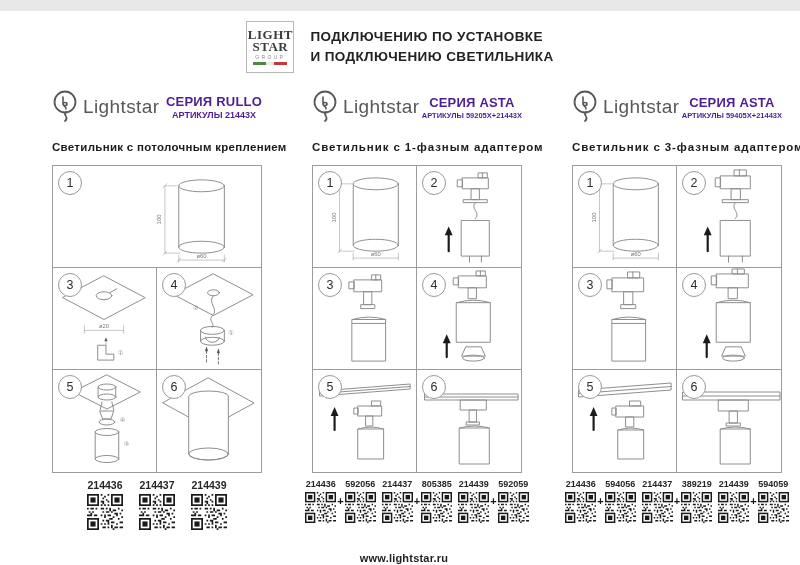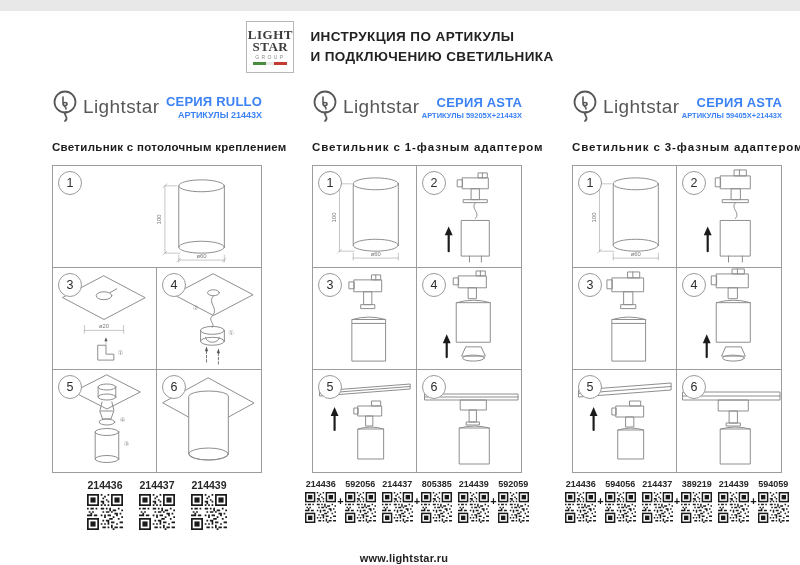--- a/index.html
+++ b/index.html
@@ -21,21 +21,21 @@
   .lsg-flag .r { width:13px; background:#c43a31; }
   .header-title { font-weight:bold; font-size:13.5px; letter-spacing:0.4px;
                   color:#222; line-height:1.45; }
 
   
   .cols { position:absolute; top:76px; left:40px; display:flex; gap:38px; }
   .col { width:210px;padding-left:12px; }
   .brand-row { display:flex; align-items:center; height:40px; }
   .ls-icon { width:26px; height:34px; flex:0 0 auto; }
   .ls-word { font-size:19px; color:#58585a; margin-left:5px; letter-spacing:0.4px; }
-  .series { margin-left:auto; text-align:right; color:#3b82f6; }
+  .series { margin-left:auto; text-align:center; color:#4c1d95; }
   .series-name { font-weight:bold; font-size:13px; letter-spacing:0.2px; }
   .series-art  { font-weight:bold; font-size:9px; margin-top:1px; }
   .series-art.sm { font-size:7.5px; }
   .subtitle { margin-top:14px; text-align:center; font-weight:bold; font-size:11.5px;
               color:#1c1c1c; letter-spacing:0.3px; white-space:nowrap; }
   .subtitle.sp { letter-spacing:0.9px; }
 
   
   .grid { margin-top:12px; border:1px solid #9c9c9c; display:grid;
           grid-template-columns:1fr 1fr; background:#fff; }
@@ -107,21 +107,21 @@
         <div>STAR</div>
       </div>
       <div class="lsg-group">GROUP</div>
       <div class="lsg-flag">
         <span class="g"></span>
           <span class="w"></span>
           <span class="r"></span>
       </div>
     </div>
     <div class="header-title">
-      <div>ИНСТРУКЦИЯ ПО АРТИКУЛЫ</div>
+      <div>ПОДКЛЮЧЕНИЮ ПО УСТАНОВКЕ</div>
       <div>И ПОДКЛЮЧЕНИЮ СВЕТИЛЬНИКА</div>
     </div>
   </div>
 
   <div class="cols">
 
     <section class="col">
       <div class="brand-row">
         <svg class="ls-icon" viewBox="0 0 26 34">
           <circle cx="13" cy="12" r="10.5" fill="none" stroke="#58585a" stroke-width="1.8"></circle>

